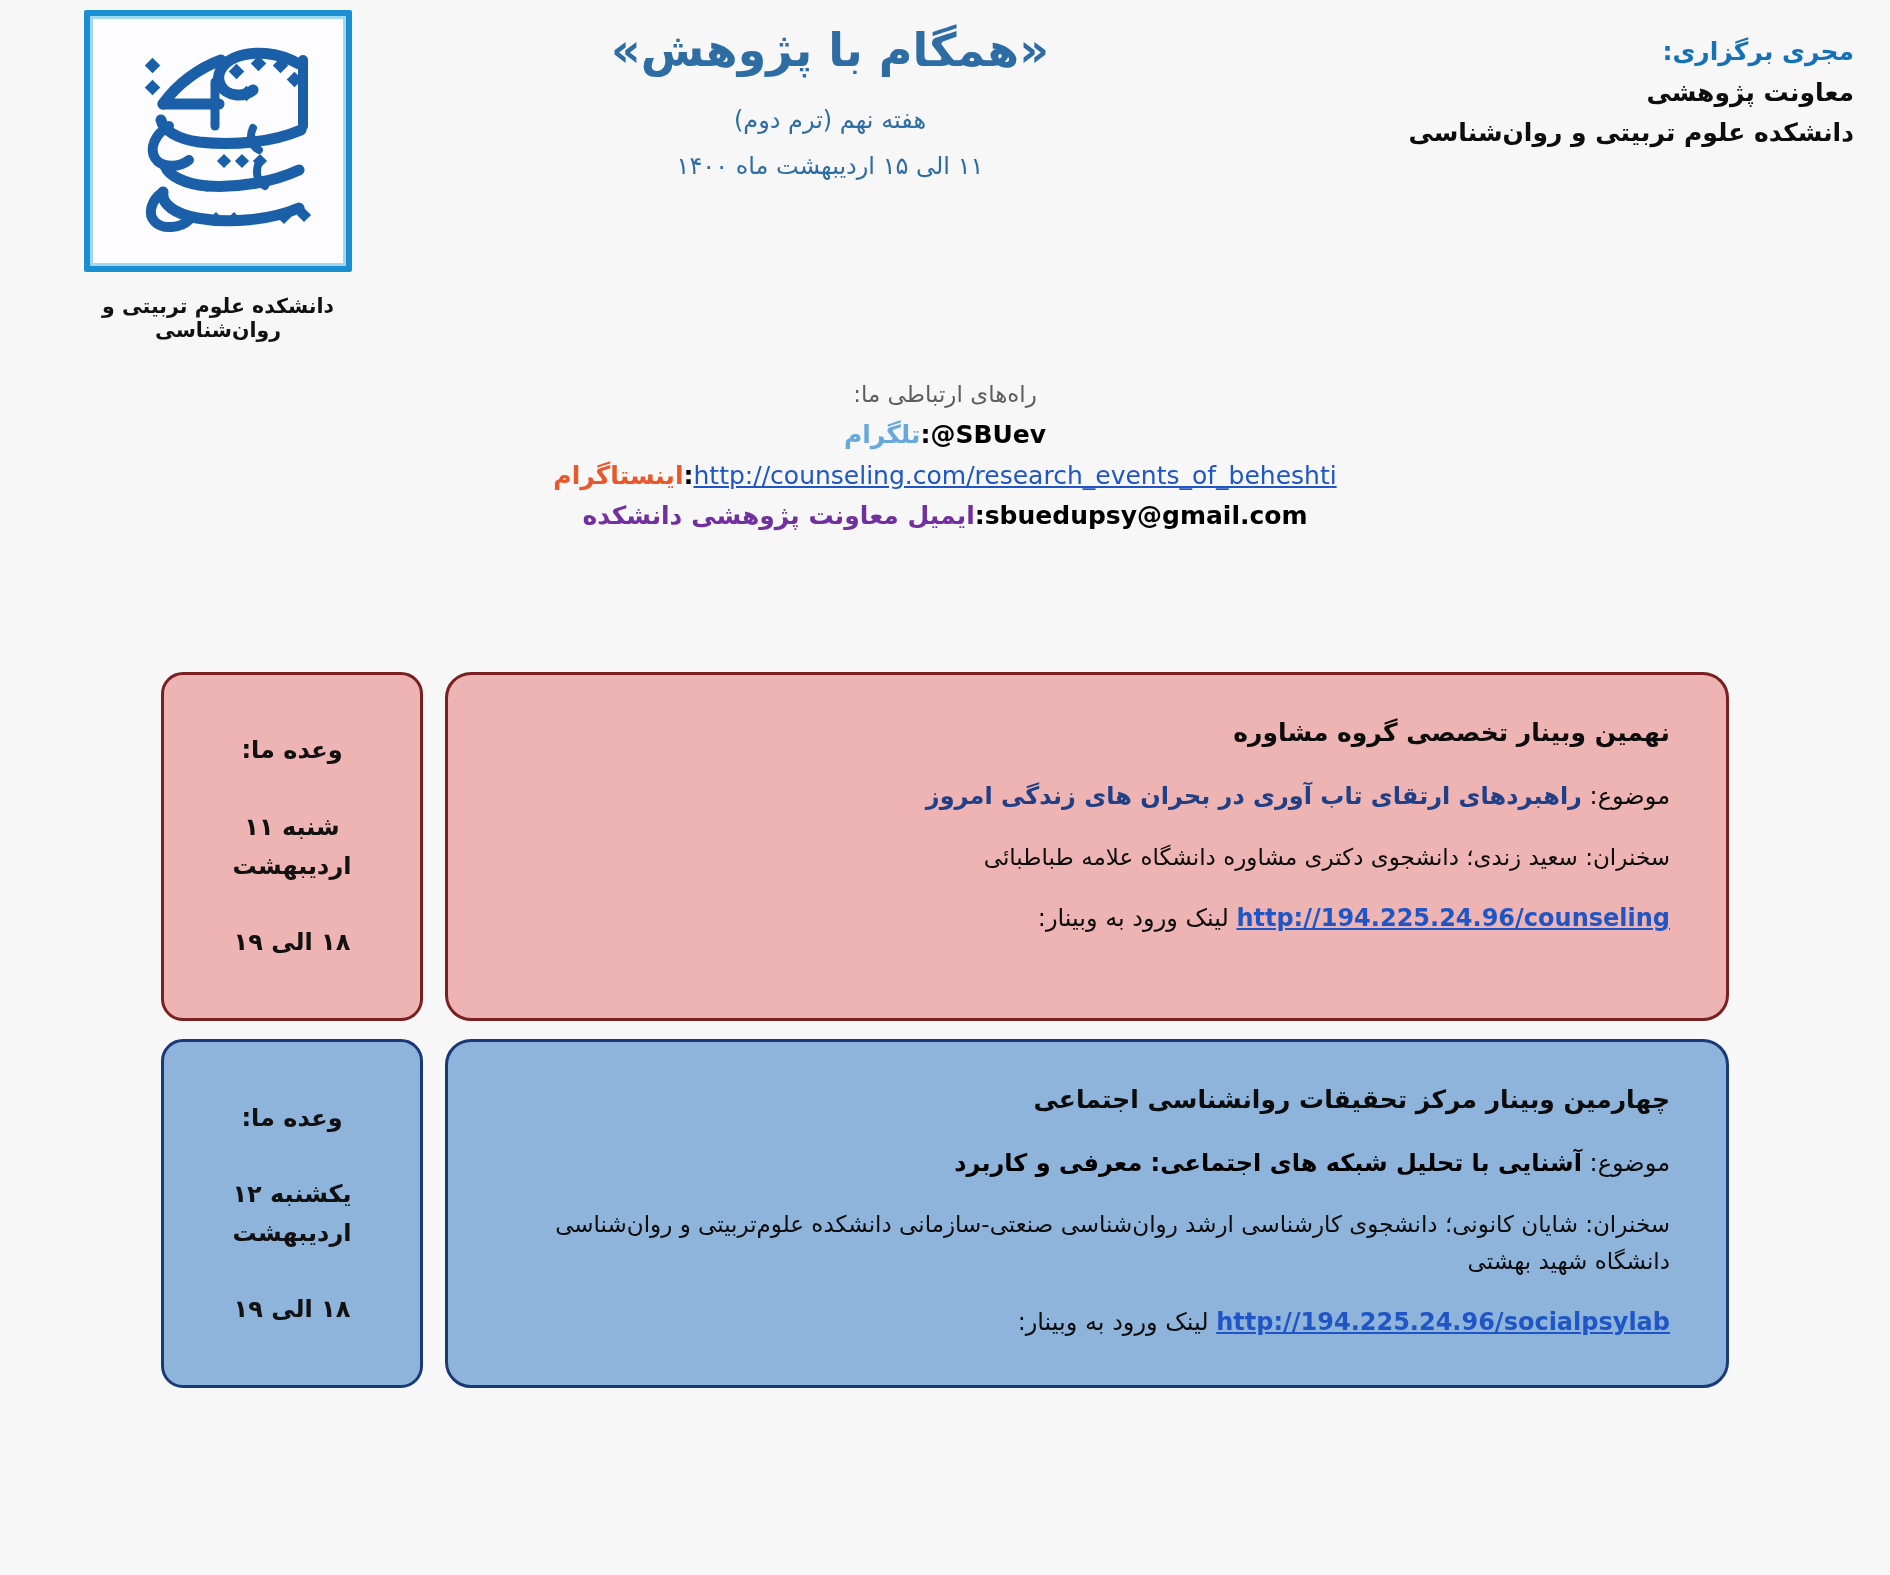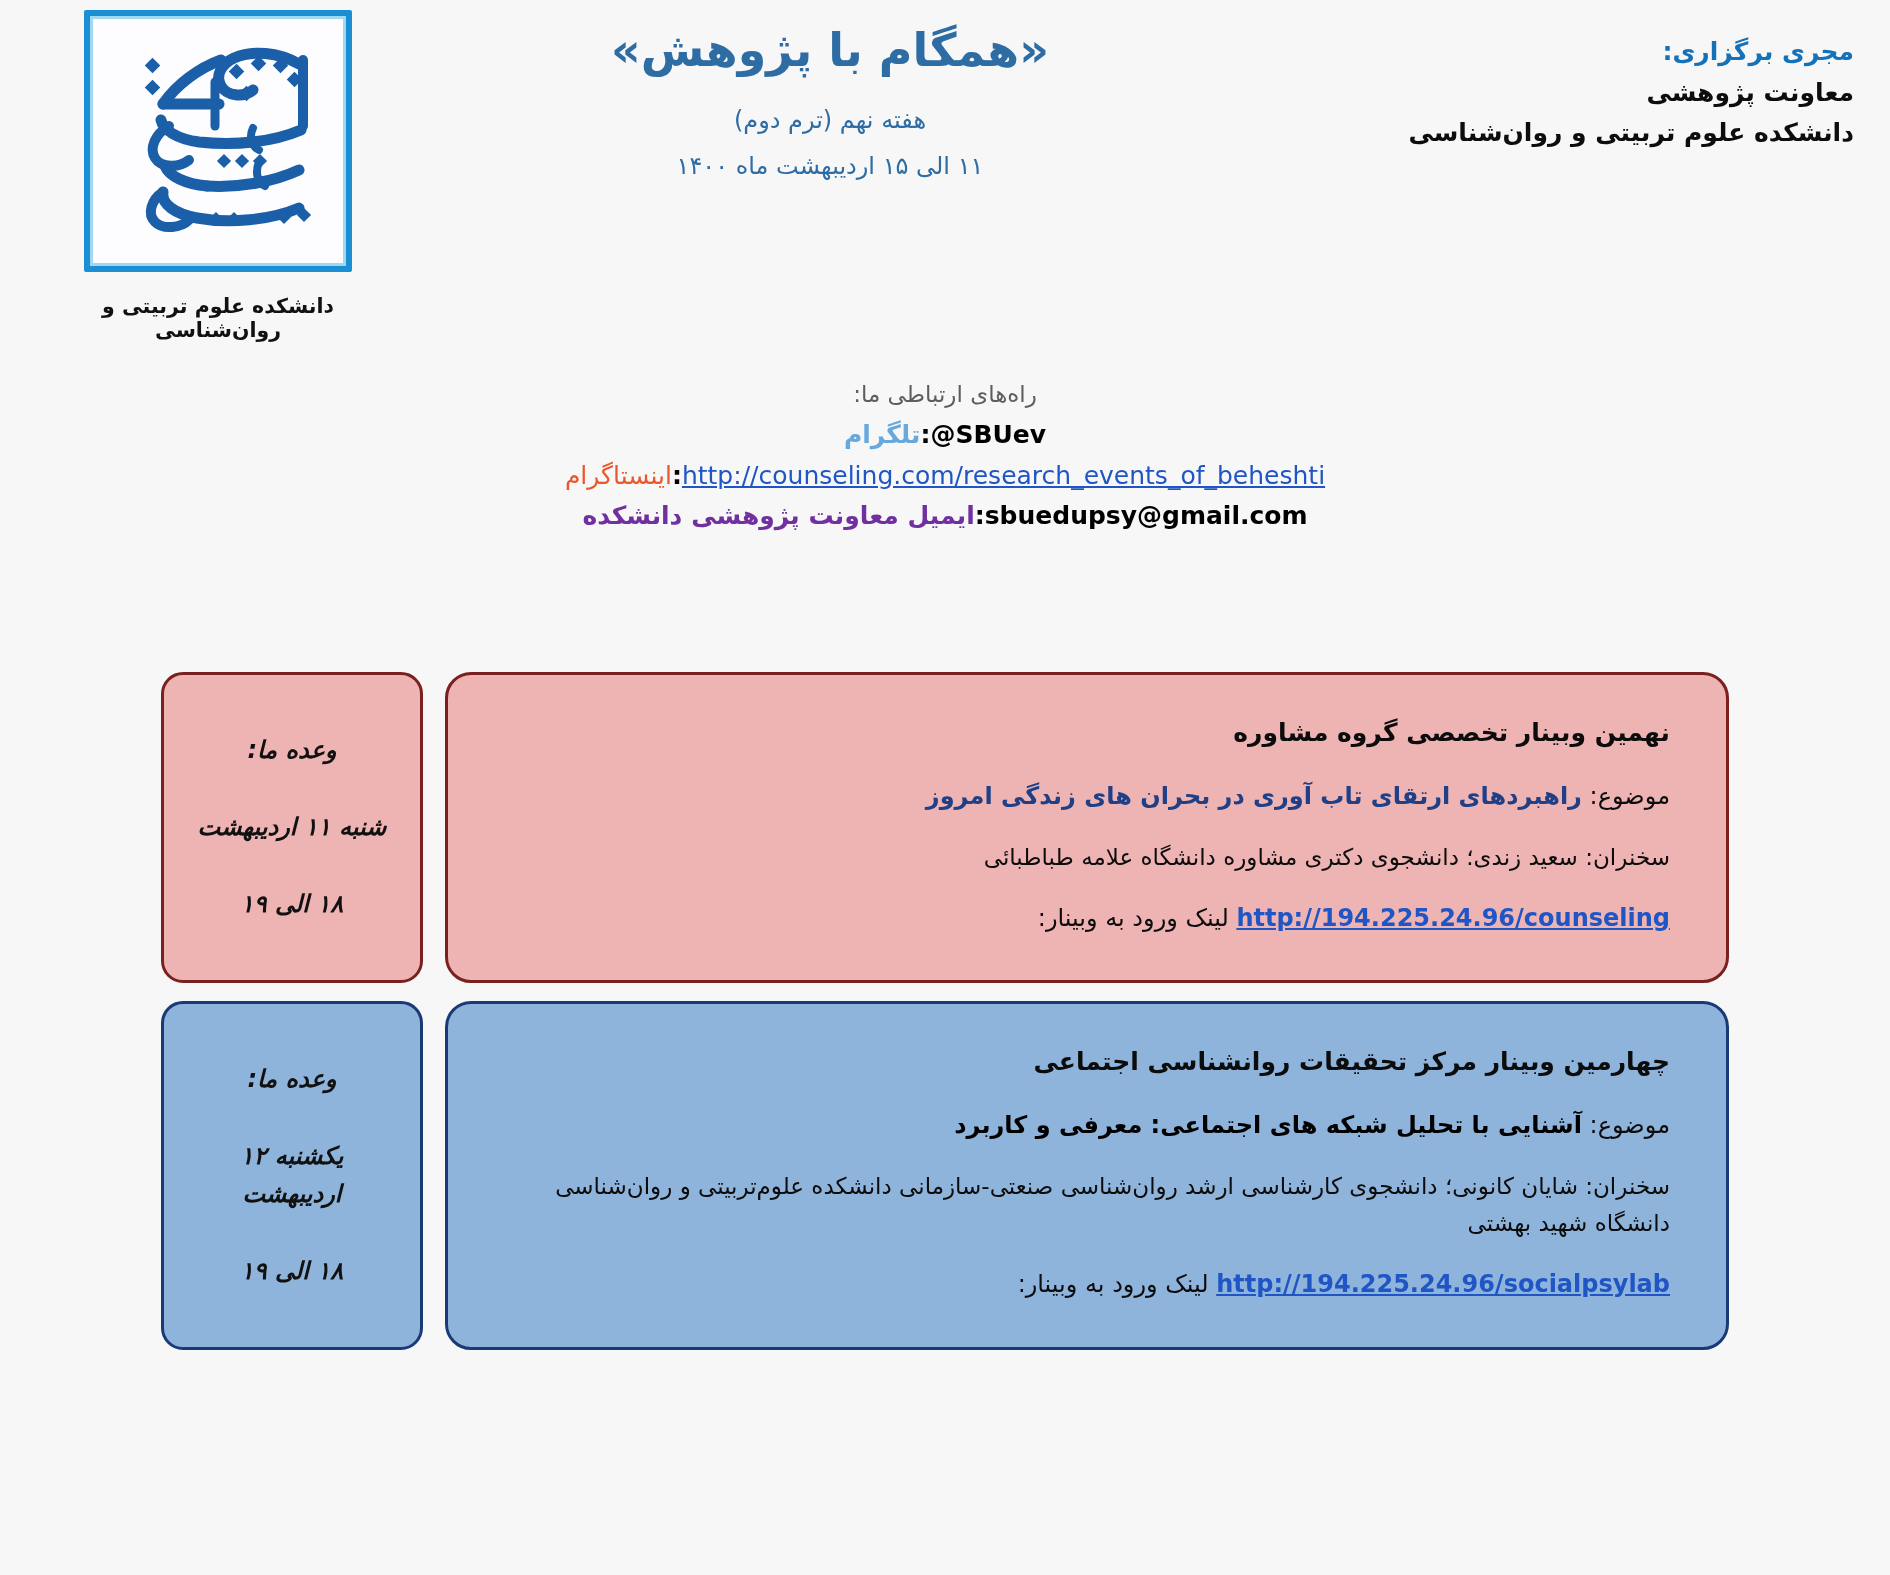--- a/index.html
+++ b/index.html
@@ -124,21 +124,21 @@
     color: #5e5e5e;
     margin-bottom: 2px;
   }
   .contact-row {
     font-size: 25px;
     font-weight: bold;
     direction: rtl;
     white-space: nowrap;
   }
   .lbl-telegram { color: #67a9dd; font-weight: bold; }
-  .lbl-instagram { color: #e8582a; font-weight: normal; }
+  .lbl-instagram { color: #e8582a; font-weight: bold; }
   .lbl-email { color: #7030a0; font-weight: bold; }
   .val-mono { color: #000; font-weight: bold; direction: ltr; unicode-bidi: embed; }
   .link-url {
     color: #1f55c4;
     text-decoration: underline;
     direction: ltr;
     unicode-bidi: embed;
     font-weight: normal;
   }
 
@@ -160,21 +160,20 @@
   }
   .badge {
     width: 262px;
     border-radius: 22px;
     box-sizing: border-box;
     display: flex;
     align-items: center;
     justify-content: center;
     text-align: center;
     padding: 18px 26px;
-    font-style: italic;
   }
   .badge-text {
     font-size: 24px;
     font-weight: bold;
     line-height: 1.6;
     color: #111;
     white-space: pre-line;
   }
   .card {
     width: 1284px;

